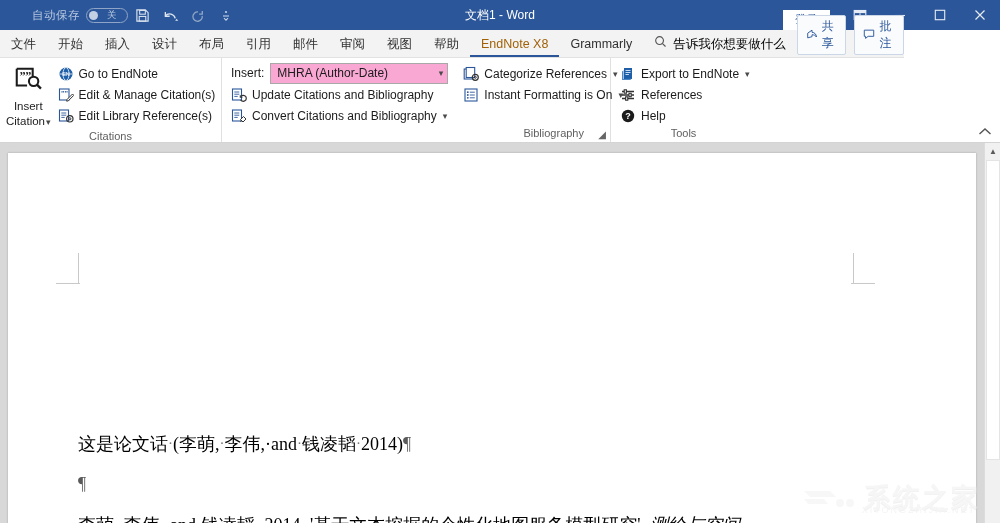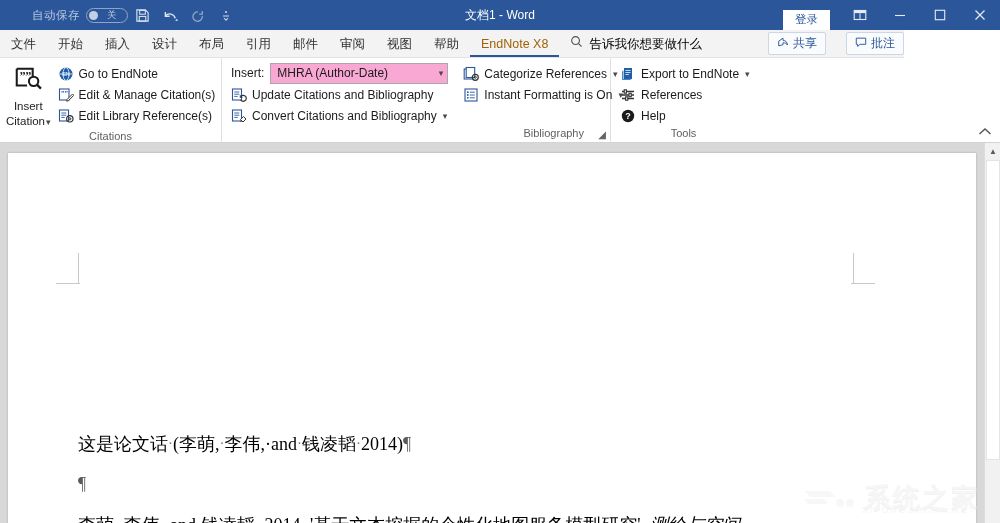--- a/index.html
+++ b/index.html
@@ -67,21 +67,21 @@
   }
   .tab.active {
     color: #a16207; font-weight: normal;
     border-bottom: 2.5px solid #2b579a;
   }
   .tab.tell-me {
     display: flex; align-items: center; gap: 6px; color: #000000;
   }
   .tab.tell-me svg { flex: none; }
   .tabs-right {
-    margin-left: auto; display: flex; align-items: center; gap: 20px;
+    margin-left: auto; display: flex; align-items: center; gap: 8px;
     padding-right: 0; padding-bottom: 2px; justify-content: flex-end;
   }
   .tab-action {
     display: flex; align-items: center; gap: 4px;
     font-size: 12px; color: #2b579a;
     border: 1px solid #cbd6e6; background: #fafbfd;
     padding: 2px 8px; border-radius: 2px;
   }
 
   
@@ -265,20 +265,21 @@
   <div class="tab">开始</div>
   <div class="tab">插入</div>
   <div class="tab">设计</div>
   <div class="tab">布局</div>
   <div class="tab">引用</div>
   <div class="tab">邮件</div>
   <div class="tab">审阅</div>
   <div class="tab">视图</div>
   <div class="tab">帮助</div>
   <div class="tab active">EndNote X8</div>
+  <div class="tab">Grammarly</div>
   <div class="tab tell-me">
     <span>
       <svg width="13" height="13" viewBox="0 0 14 14">
           <circle cx="6" cy="6" r="4.2" fill="none" stroke="#555" stroke-width="1.2"></circle>
           <path d="M9.2 9.2l3.2 3.2" stroke="#555" stroke-width="1.2"></path>
         </svg>
     </span>
     <span>告诉我你想要做什么</span>
   </div>
   <div class="tabs-right">

